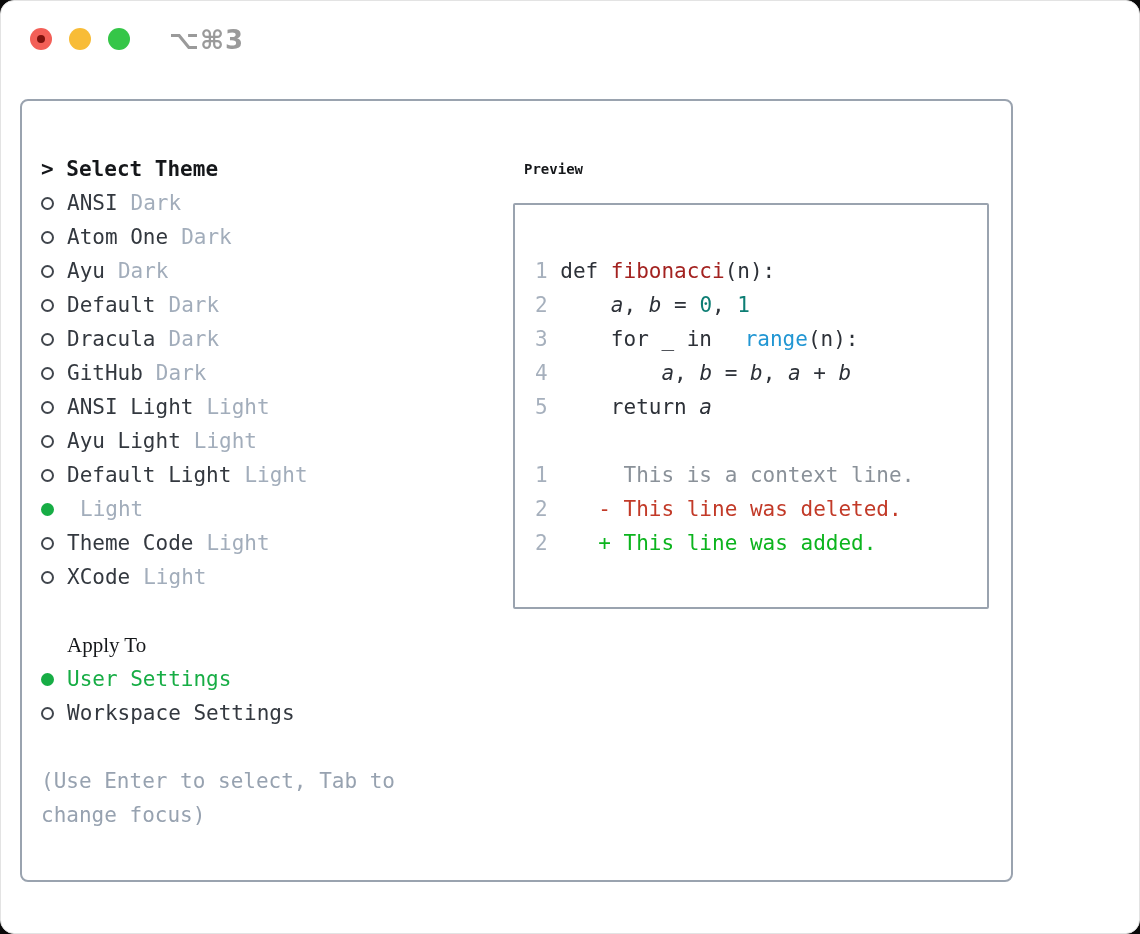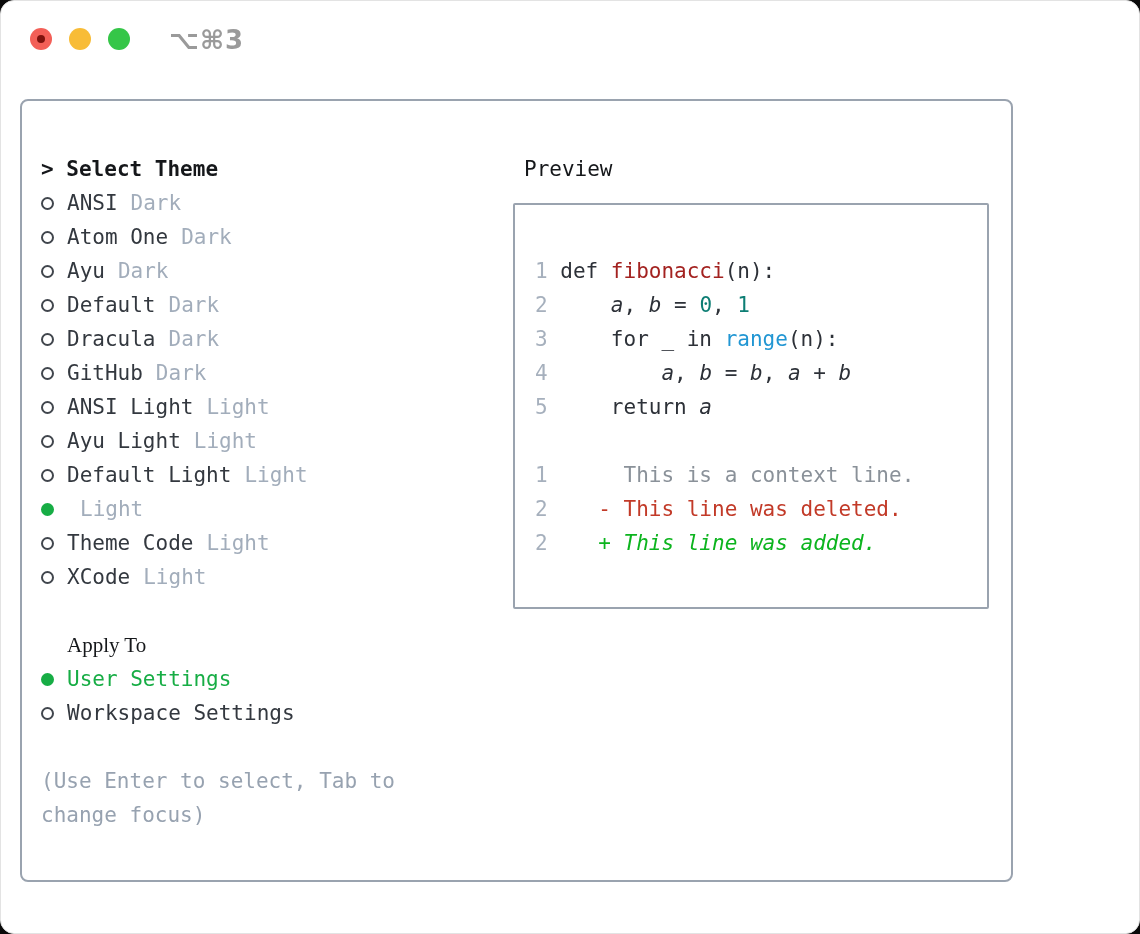--- a/index.html
+++ b/index.html
@@ -36,32 +36,32 @@
   .picker-header{font-weight:700;color:var(--heading-black);}
   .dot{width:13px;height:13px;border-radius:50%;border:2px solid #41464d;margin:0 13px 0 0;flex:none;}
   .item.selected .dot{background:var(--accent-green);border-color:var(--accent-green);}
   .item.selected .label{color:var(--accent-green);}
   .item .tag{color:var(--tag-gray);margin-left:13px;}
   .apply-header{color:var(--heading-black);padding-left:26px;font-family:Liberation Serif, serif;}
   .spacer{height:34px;}
   .hint{color:var(--hint-gray);}
 
   .right-col{position:absolute;left:491px;top:51px;}
-  .preview-title{height:34px;line-height:34px;font-size:21px;font-weight:400;color:var(--heading-black);margin-left:11px;}
+  .preview-title{height:34px;line-height:34px;font-size:14px;font-weight:700;color:var(--heading-black);margin-left:11px;}
   .preview-box{margin-top:17px;width:476px;height:406px;border:2px solid var(--border-gray);border-radius:2px;
     padding:49px 0 0 20px;overflow:hidden;background:#fff;}
   .code-line{height:34px;line-height:34px;font-size:21px;white-space:pre;color:#2d3138;}
   .ln{display:inline-block;width:2ch;color:var(--line-num);}
   .tok.func{color:var(--func-red);}
   .tok.num{color:var(--num-teal);}
-  .tok.builtin{color:var(--builtin-blue);}
+  .tok.builtin{color:var(--builtin-blue);margin-left:20px;}
   .tok.var{font-style:italic;}
   .tok.context{color:var(--context-gray);text-align:right;}
   .tok.deleted{color:var(--diff-removed);}
-  .tok.added{color:var(--diff-added);font-style:italic;}
+  .tok.added{color:var(--diff-added);}
 </style>
 </head>
 <body>
 
 <div class="window">
 
   <div class="titlebar">
     <div class="lights">
       <span class="light close"></span>
       <span class="light minimize"></span>

